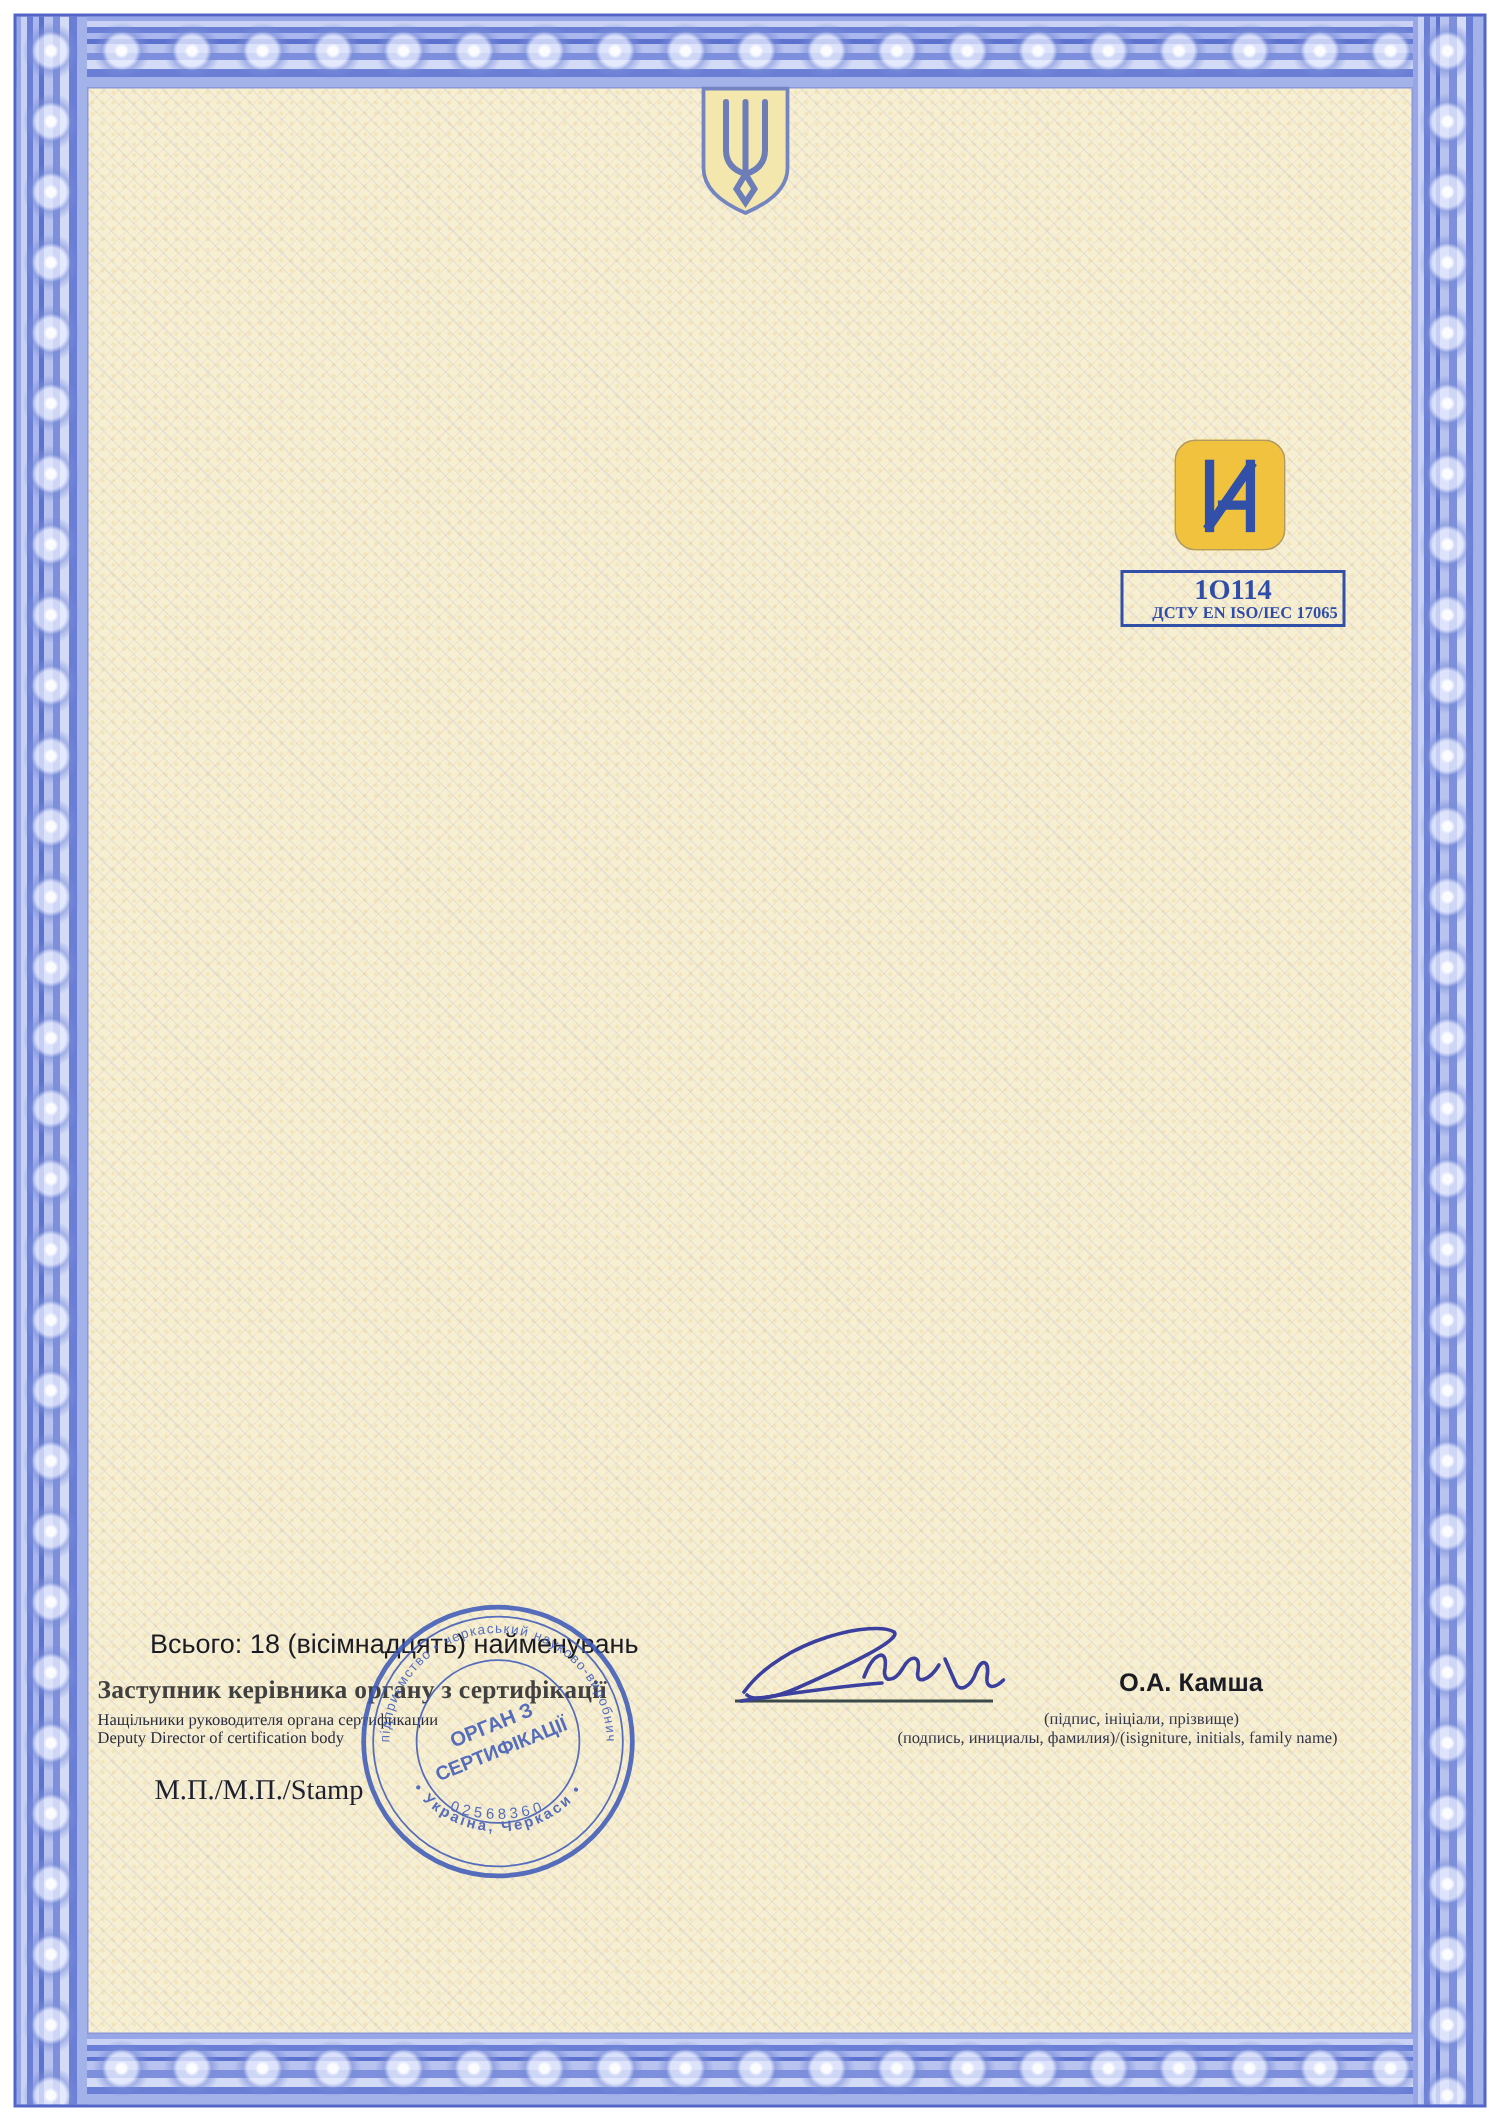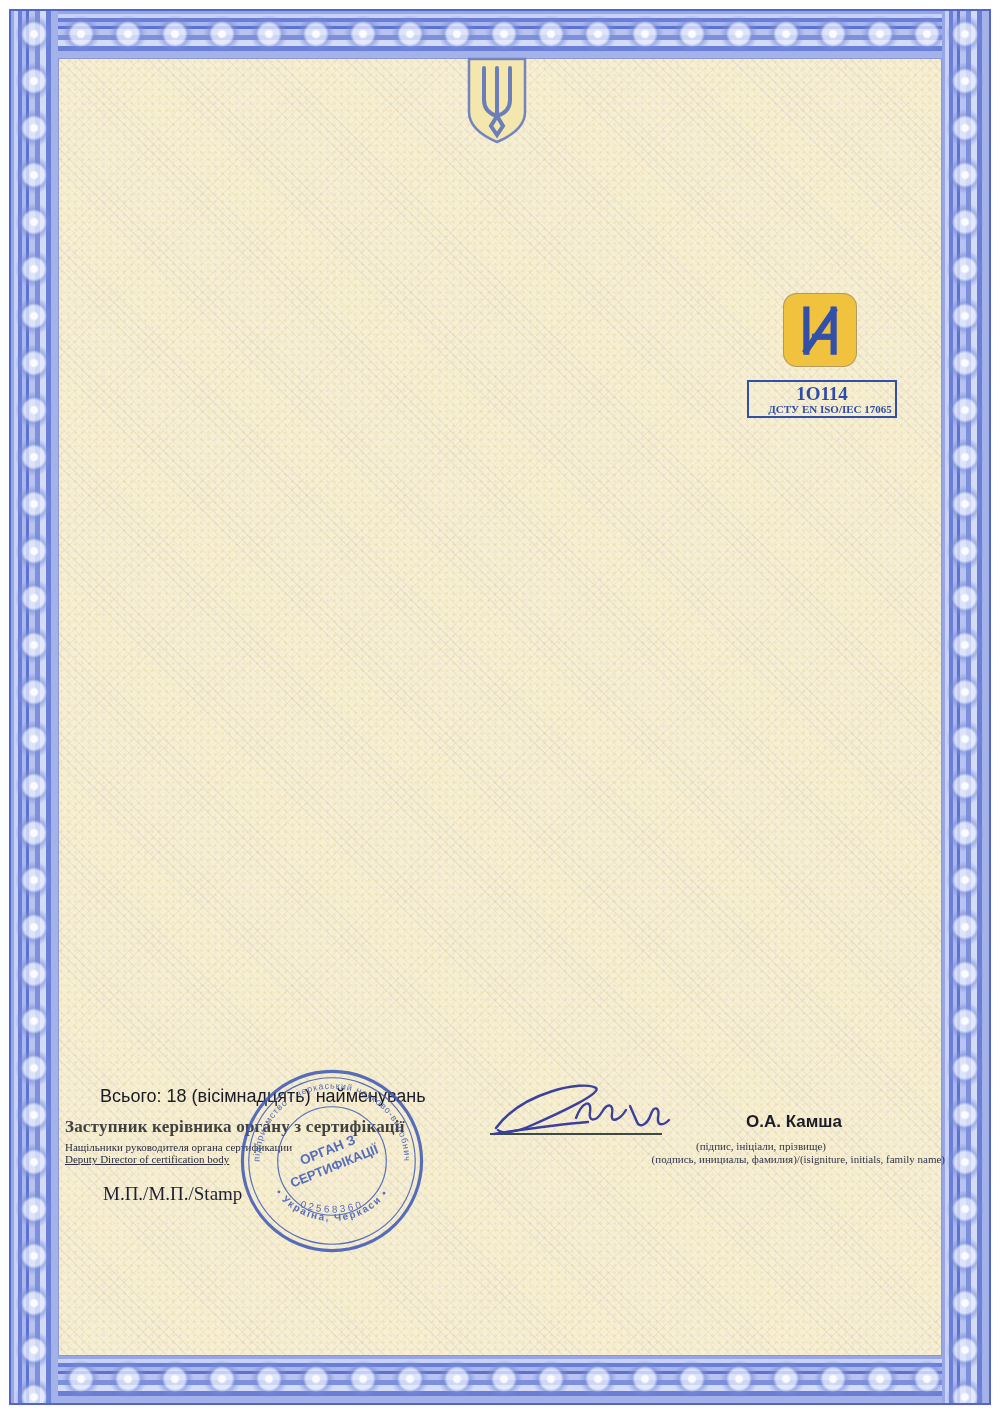--- a/index.html
+++ b/index.html
@@ -217,21 +217,21 @@
     <div class="row">
         <span class="num">18.</span>
         <span class="lbl">Софіти</span>
       </div>
   </div>
 
   <div class="abs sans" style="left:100px;top:1086px;font-size:18px;font-weight:normal;color:#1b1b24;z-index:4;">Всього: 18 (вісімнадцять) найменувань</div>
 
   <div class="abs hdr" style="left:65px;top:1117px;font-size:17px;color:#404040;z-index:4;">Заступник керівника органу з сертифікації</div>
   <div class="abs small" style="left:65px;top:1141px;z-index:4;">Нащільники руководителя органа сертификации</div>
-  <div class="abs small" style="left:65px;top:1153px;z-index:4;text-decoration:underline;">Deputy Director of certification body</div>
+  <div class="abs small" style="left:65px;top:1153px;z-index:4;">Deputy Director of certification body</div>
   <div class="abs" style="left:103px;top:1183px;font-size:19px;z-index:4;text-align:right;">М.П./М.П./Stamp</div>
 
   <div class="abs stamp">
     <svg width="190" height="190" viewBox="0 0 210 210">
       <defs>
         <path id="arcTop" d="M25,105 A80,80 0 1 1 185,105"></path>
         <path id="arcBot" d="M31,118 A78,78 0 0 0 179,118"></path>
         <path id="arcNum" d="M52,148 Q105,176 158,148"></path>
       </defs>
       <circle cx="105" cy="105" r="99" fill="none" stroke="#3a57b8" stroke-width="3.5"></circle>
@@ -260,15 +260,15 @@
         <path d="M2,56 C40,50 70,46 96,44"></path>
         <path d="M84,40 c6,-16 16,-20 14,-6 c-2,10 6,10 12,0 c5,-9 12,-9 10,2 c-2,10 8,6 14,-4"></path>
         <path d="M138,28 l7,16 c2,6 10,4 14,-8 c3,-8 9,-8 7,4 c-1,8 5,8 11,2"></path>
       </g>
     </svg>
   </div>
   <div class="abs sigline"></div>
 
   <div class="abs sans" style="left:730px;top:1112px;font-size:17px;font-weight:bold;color:#1b1b24;z-index:4;padding-left:16px;">О.А. Камша</div>
   <div class="abs small cap" style="left:576px;top:1140px;width:370px;text-align:center;z-index:4;">(підпис, ініціали, прізвище)</div>
-  <div class="abs small cap" style="left:545px;top:1153px;width:400px;text-align:right;z-index:4;">(подпись, инициалы, фамилия)/(isigniture, initials, family name)</div>
+  <div class="abs small cap" style="left:545px;top:1153px;width:400px;text-align:center;z-index:4;">(подпись, инициалы, фамилия)/(isigniture, initials, family name)</div>
 
 </div>
 
 </body></html>

